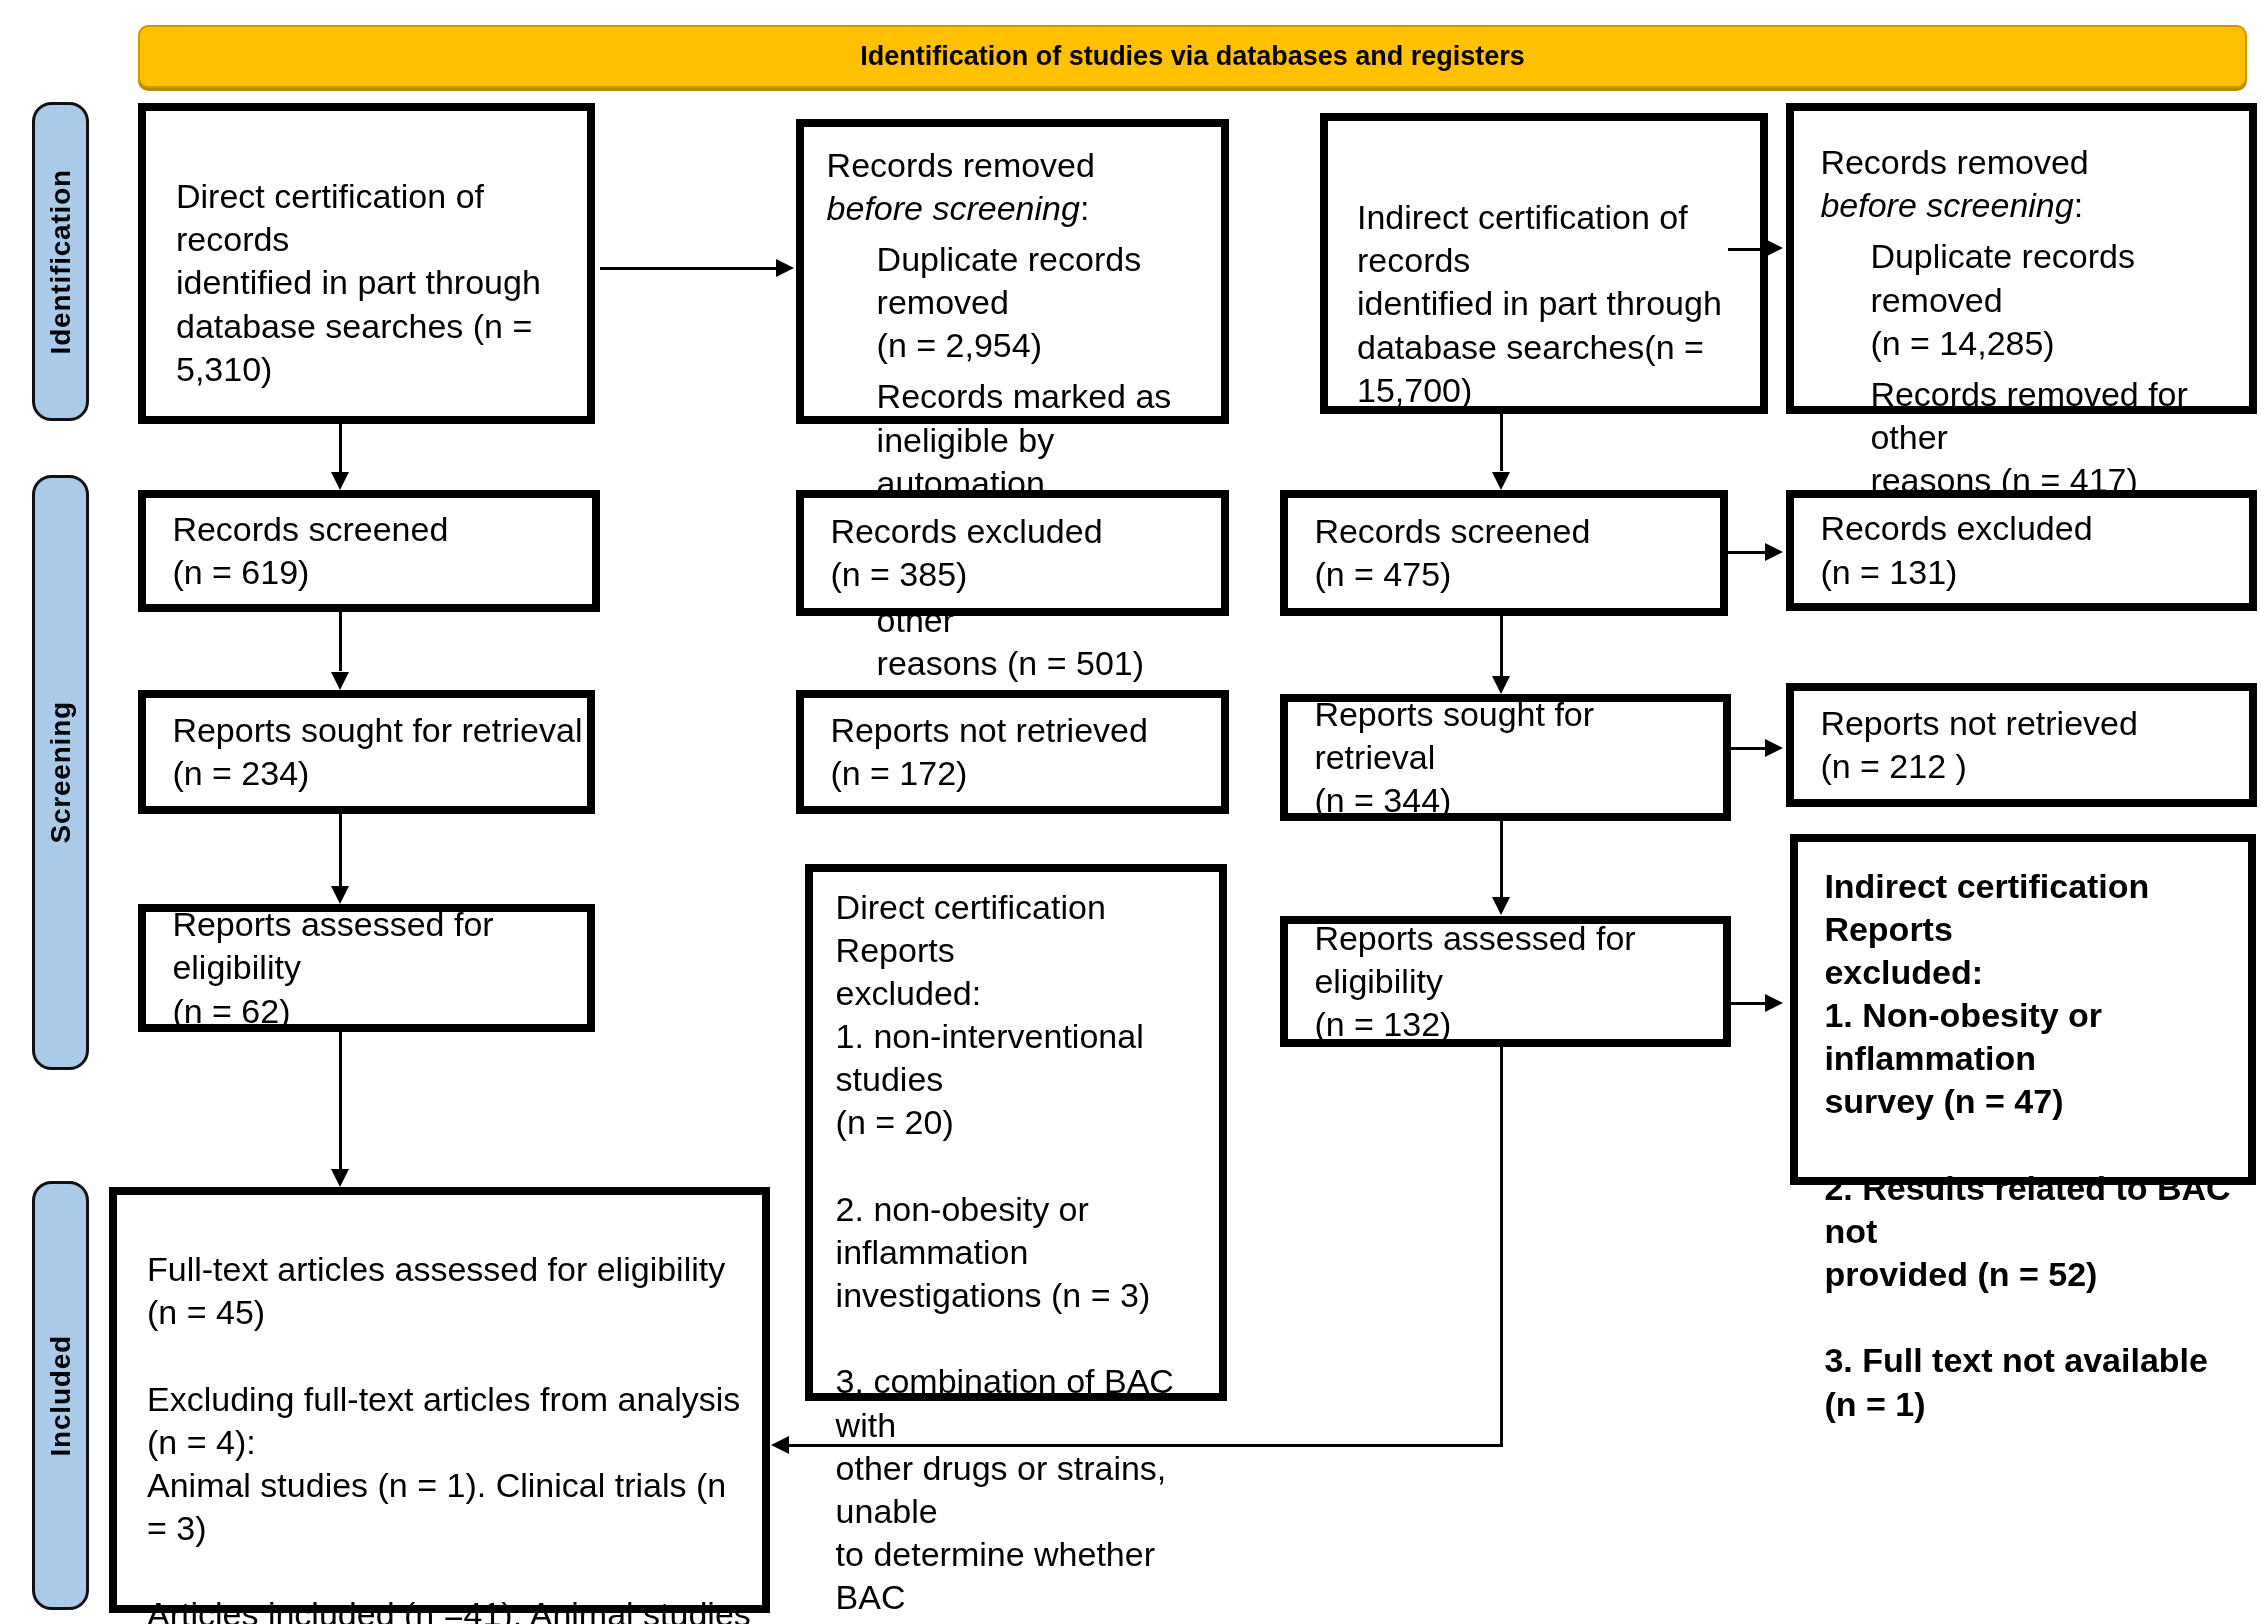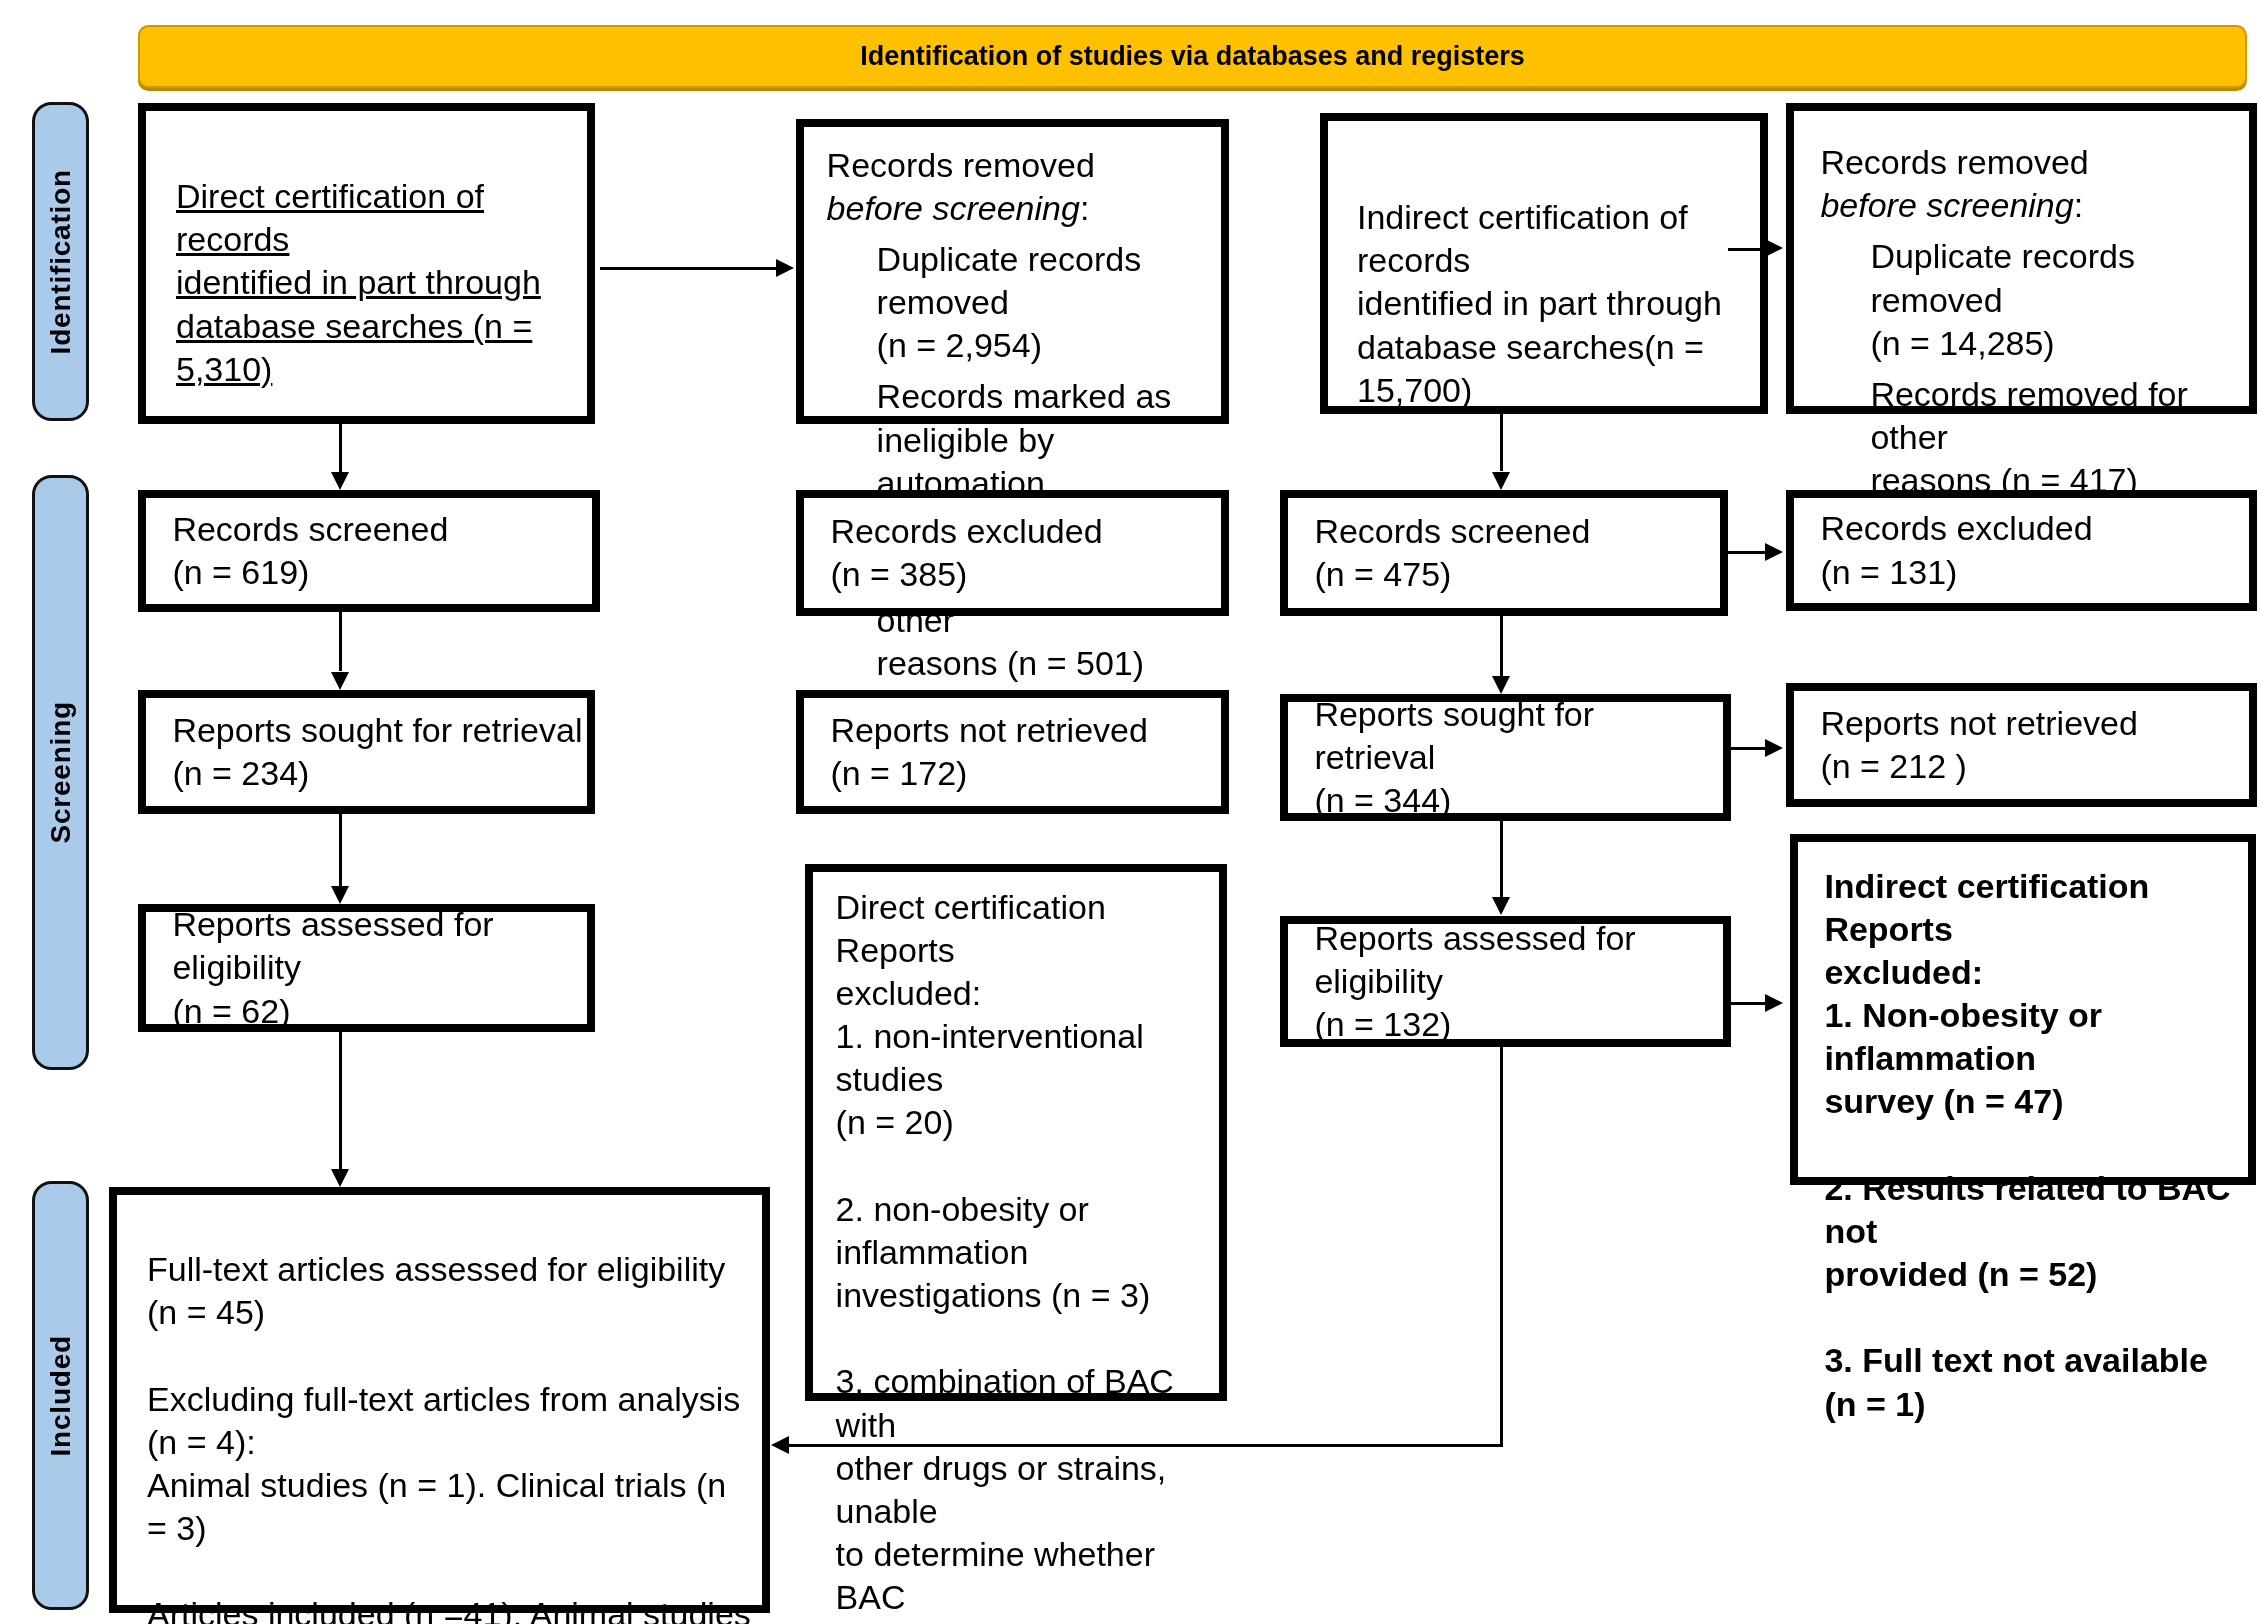--- a/index.html
+++ b/index.html
@@ -40,21 +40,21 @@
   <div class="side" style="top:102px;height:319px;">
     <span>Identification</span>
   </div>
   <div class="side" style="top:475px;height:595px;">
     <span>Screening</span>
   </div>
   <div class="side" style="top:1181px;height:429px;">
     <span>Included</span>
   </div>
 
-  <div class="box" style="left:138px;top:103px;width:457px;height:321px;padding:64px 15px 12px 30px;text-decoration:underline;">
+  <div class="box" style="left:138px;top:103px;width:457px;height:321px;padding:64px 15px 12px 30px;">
     <div class="ml">Direct certification of records
 identified in part through
 database searches (n = 5,310)</div>
   </div>
 
   <div class="box" style="left:796px;top:119px;width:433px;height:305px;padding:16.6px 9px 0 22.6px;">
     <div style="max-width:336px;"><span>Records removed </span><i>before screening</i><span>:</span></div>
     <div class="rm-items">
       <div class="ml">Duplicate records removed
 (n = 2,954)</div>

